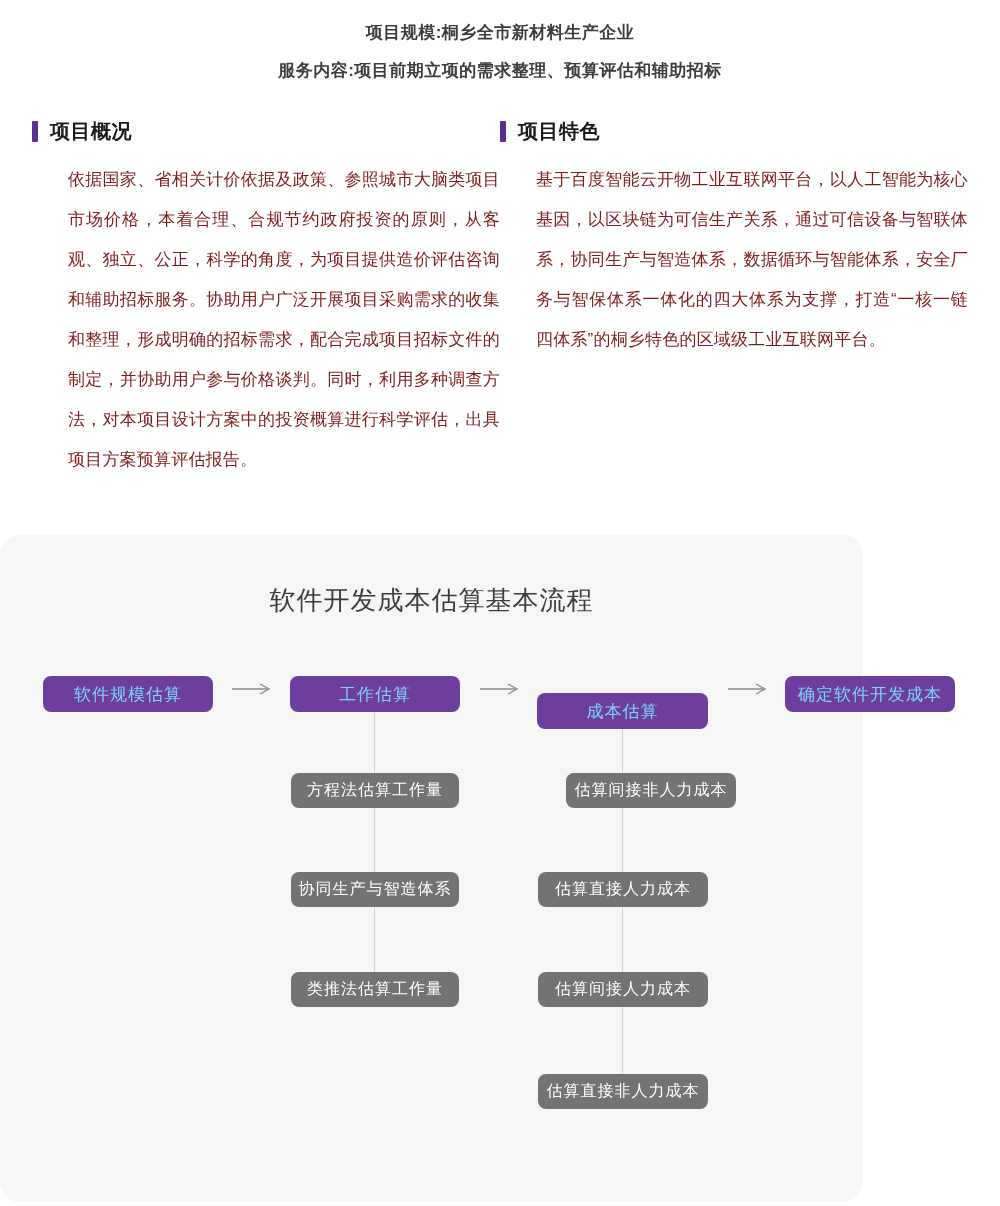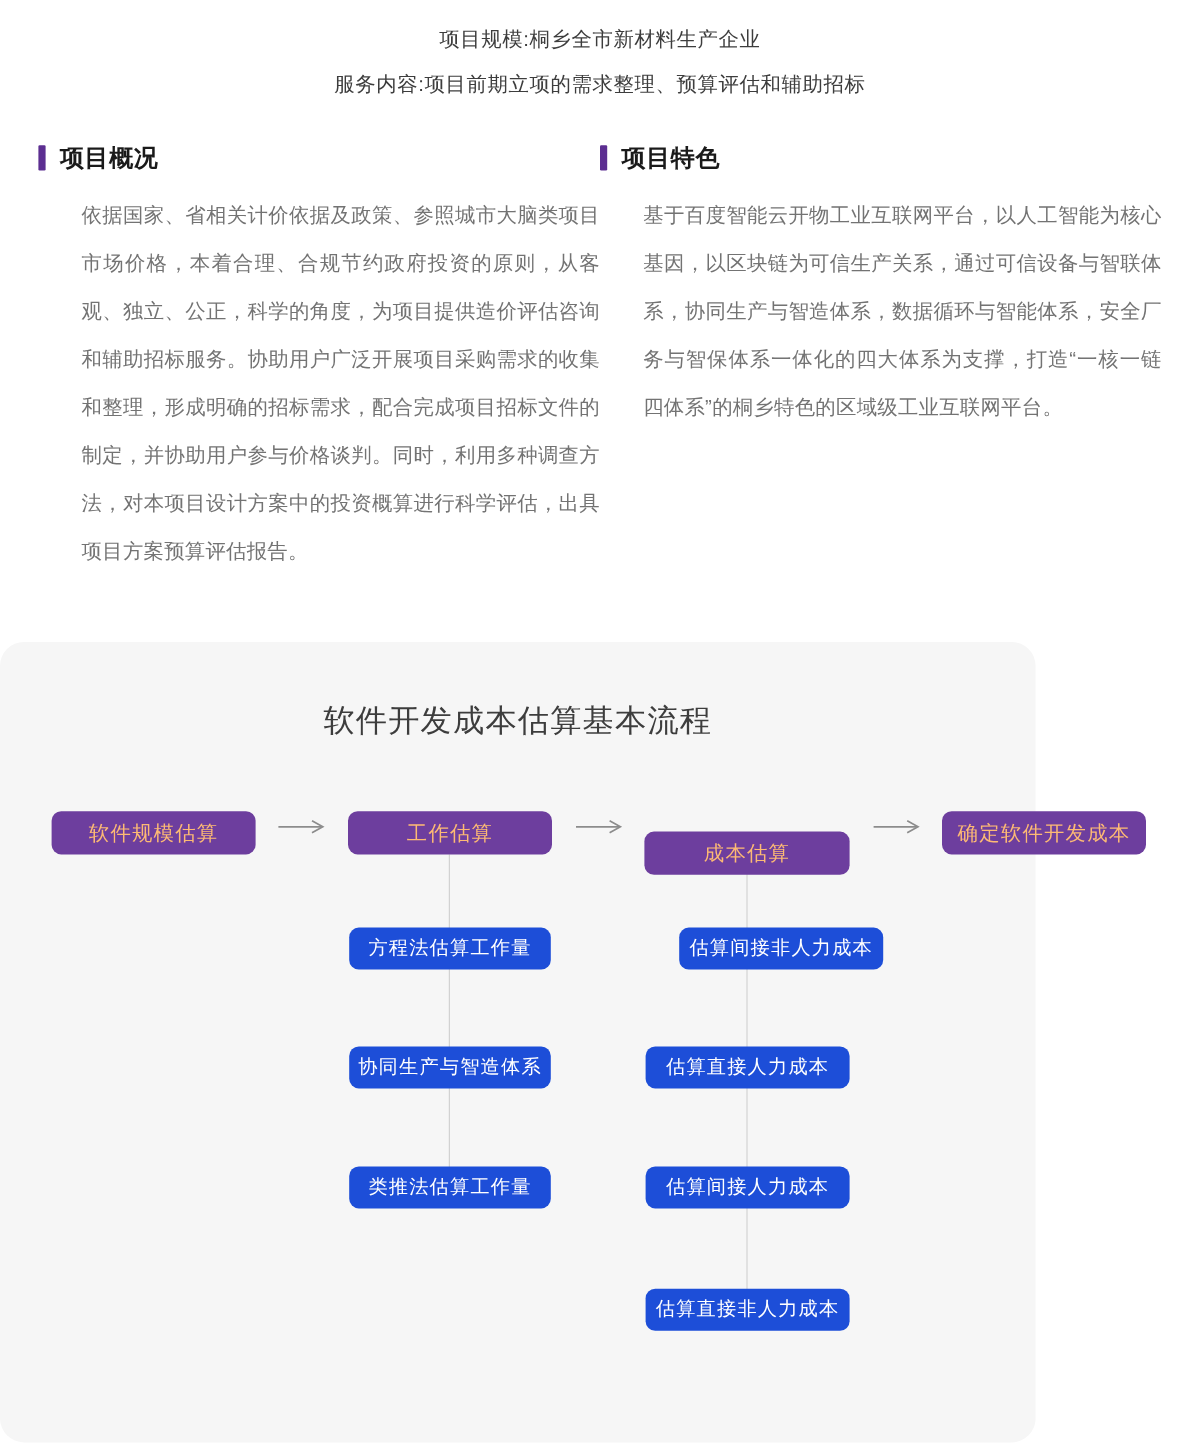--- a/index.html
+++ b/index.html
@@ -19,21 +19,21 @@
     top: 14px;
     left: 0;
     width: 1000px;
     text-align: center;
   }
   .top-header p {
     margin: 0;
     font-size: 17px;
     line-height: 38px;
     color: #3d3d3d;
-    font-weight: 400;
+    font-weight: 700;
     letter-spacing: 0.5px;
   }
 
   
   .columns {
     position: absolute;
     top: 118px;
     left: 0;
     width: 1000px;
     display: flex;
@@ -54,21 +54,21 @@
     width: 6px;
     height: 21px;
     background: #5c2e91;
     border-radius: 1px;
     margin-right: 12px;
   }
   .sec-body {
     margin: 15px 0 0 0;
     font-size: 17px;
     line-height: 40px;
-    color: #737373;
+    color: #7f1d1d;
     text-align: justify;
     letter-spacing: 0.2px;
     padding-left: 36px;
   }
 
   
   .panel {
     position: absolute;
     top: 535px;
     left: 0;
@@ -87,34 +87,34 @@
     font-size: 26px;
     font-weight: 500;
     color: #3d3d3d;
     letter-spacing: 1px;
   }
   .step-box {
     position: absolute;
     height: 36px;
     border-radius: 8px;
     background: #6d3e9e;
-    color: #fdba74;
+    color: #7dd3fc;
     font-size: 17px;
     display: flex;
     align-items: center;
     justify-content: center;
     letter-spacing: 1px;
     z-index: 2;
     font-family: Liberation Mono, monospace;
   }
   .method-box {
     position: absolute;
     height: 35px;
     border-radius: 8px;
-    background: #1d4ed8;
+    background: #737373;
     color: #ffffff;
     font-size: 16px;
     display: flex;
     align-items: center;
     justify-content: center;
     letter-spacing: 1px;
     z-index: 2;
   }
   .h-arrow {
     position: absolute;

